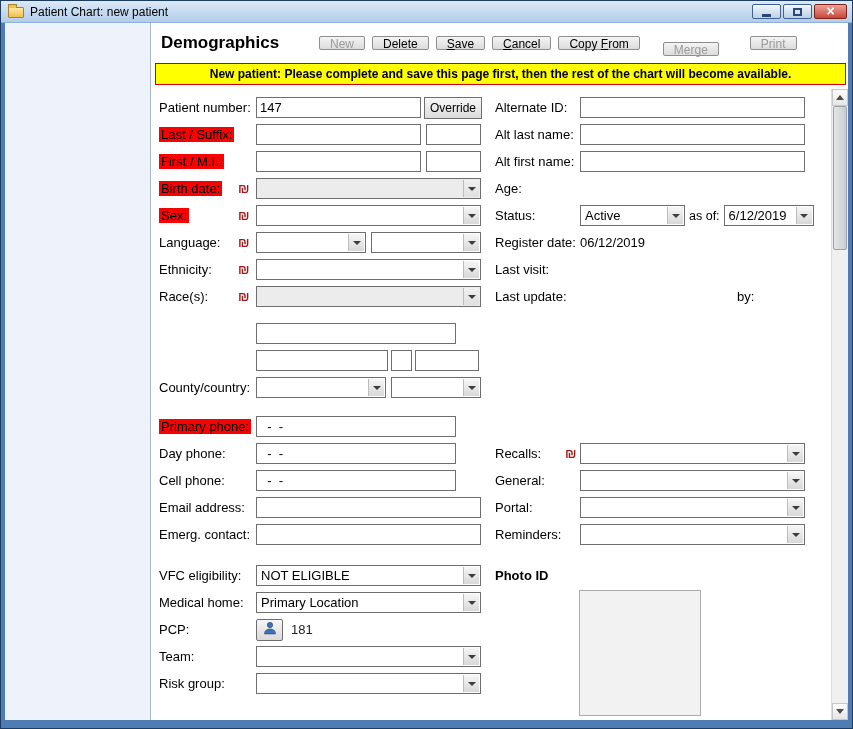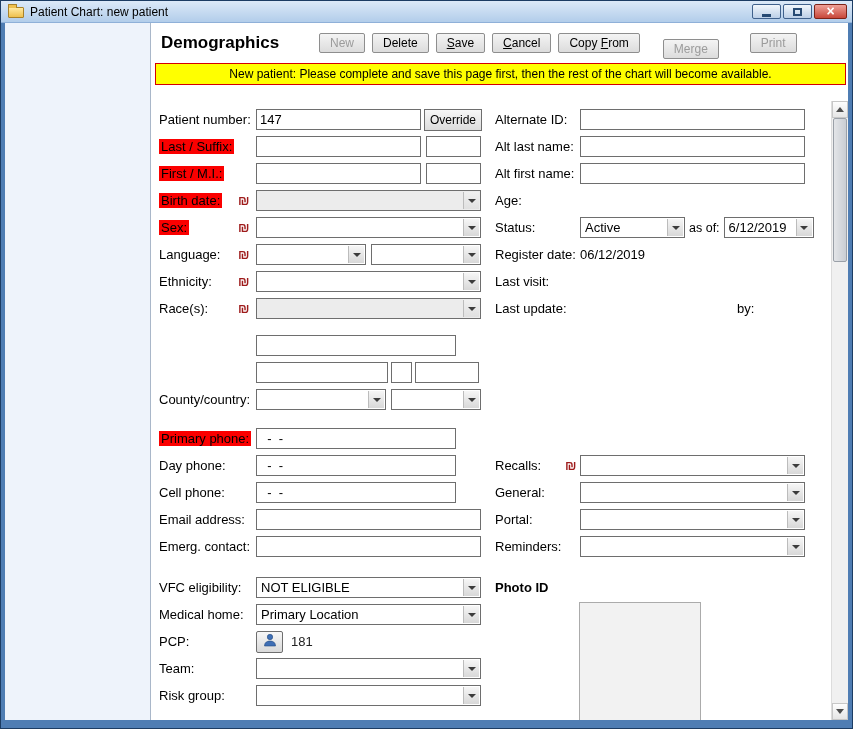--- a/index.html
+++ b/index.html
@@ -30,30 +30,30 @@
   .glyph-max{width:9px;height:8px;border:2px solid #274a73;background:transparent;}
   .glyph-close{color:#fff;font-size:14px;font-weight:bold;line-height:13px;}
   
   .content{position:absolute;top:22px;left:4px;right:4px;bottom:8px;display:flex;background:#fff;}
   .leftpanel{width:146px;flex:none;background:#eef3fb;border-right:1px solid #a9b7c9;}
   .main{flex:1;display:flex;flex-direction:column;background:#fff;min-width:0;}
   
   .hdr{height:40px;flex:none;display:flex;align-items:center;padding-left:10px;}
   .hdr-title{font-size:17px;font-weight:bold;width:158px;flex:none;}
   .hdr-btns{display:flex;gap:7px;align-items:center;}
-  .tbtn{font:12px "Liberation Sans",sans-serif;height:20px;padding:0 10px;
+  .tbtn{font:12px "Liberation Sans",sans-serif;height:14px;padding:0 10px;
     border:1px solid #8e8e8e;border-radius:2px;
     background:linear-gradient(#f4f4f4,#dcdcdc);color:#000;cursor:default;}
   .tbtn.disabled{color:#9b9b9b;}
   .u{text-decoration:underline;}
   .mMerge{margin-left:16px;margin-top:12px;}
   .mPrint{margin-left:24px;}
   
-  .banner{height:22px;flex:none;margin:0 2px 16px 4px;background:#ffff00;border:1px solid #d40000;
-    text-align:center;font-size:12px;font-weight:normal;line-height:20px;white-space:nowrap;overflow:hidden;}
+  .banner{height:22px;flex:none;margin:0 2px 4px 4px;background:#ffff00;border:1px solid #d40000;
+    text-align:center;font-size:12px;font-weight:bold;line-height:20px;white-space:nowrap;overflow:hidden;}
   
   .formwrap{flex:1;display:flex;min-height:0;}
   .form{flex:1;position:relative;padding:5px 0 0 8px;overflow:hidden;}
   .frow{display:flex;align-items:center;height:27px;}
   .gap10{height:10px;}.gap12{height:12px;}.gap14{height:14px;}
   .lcell{width:79px;flex:none;font-size:13px;white-space:nowrap;}
   .icell{width:18px;flex:none;font-size:13px;}
   .lfield{width:225px;flex:none;display:flex;align-items:center;}
   .spacer{width:14px;flex:none;}
   .rlabel{width:70px;flex:none;font-size:13px;white-space:nowrap;}

